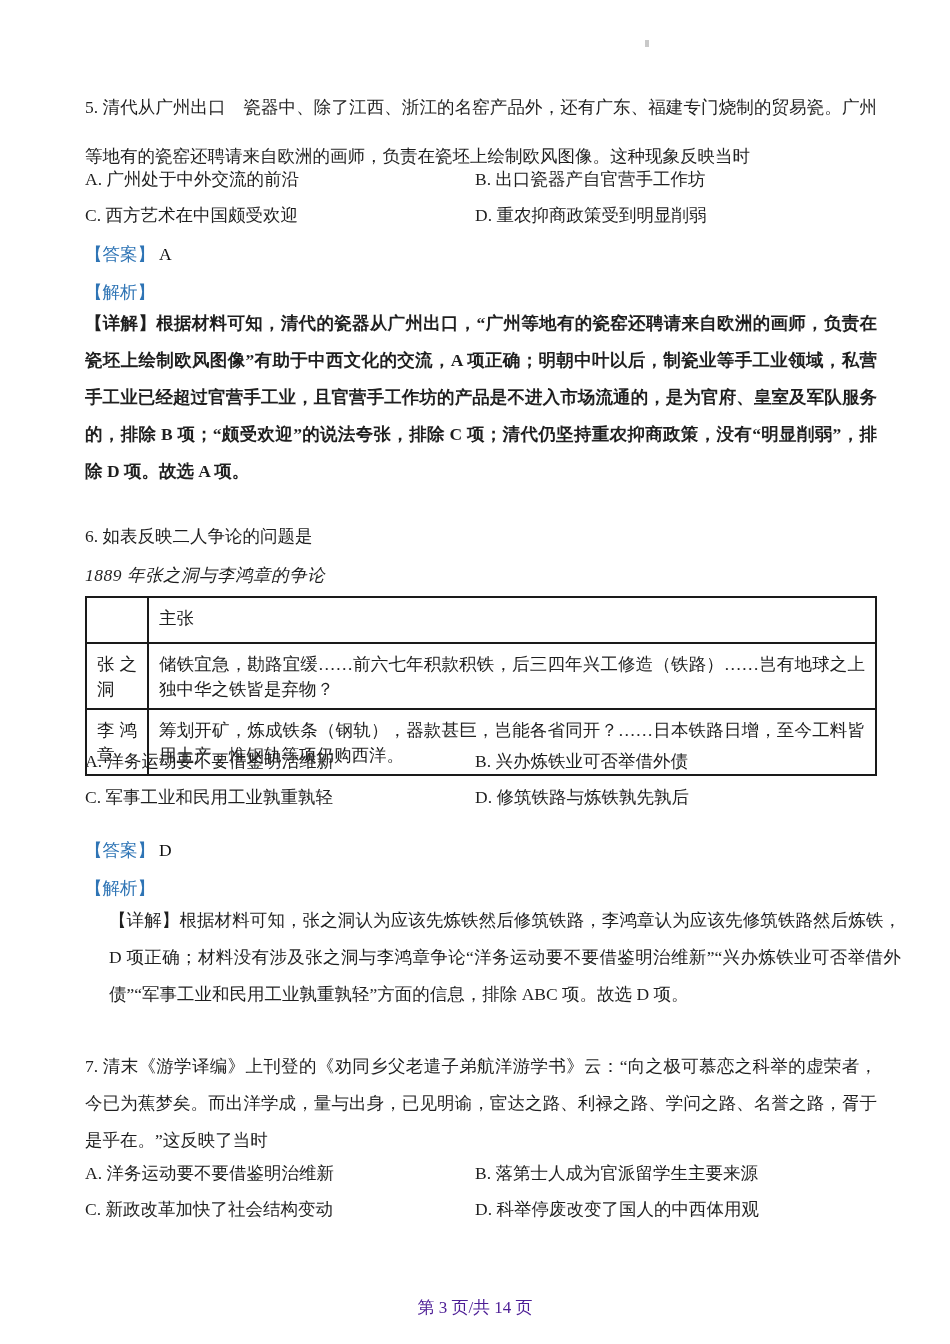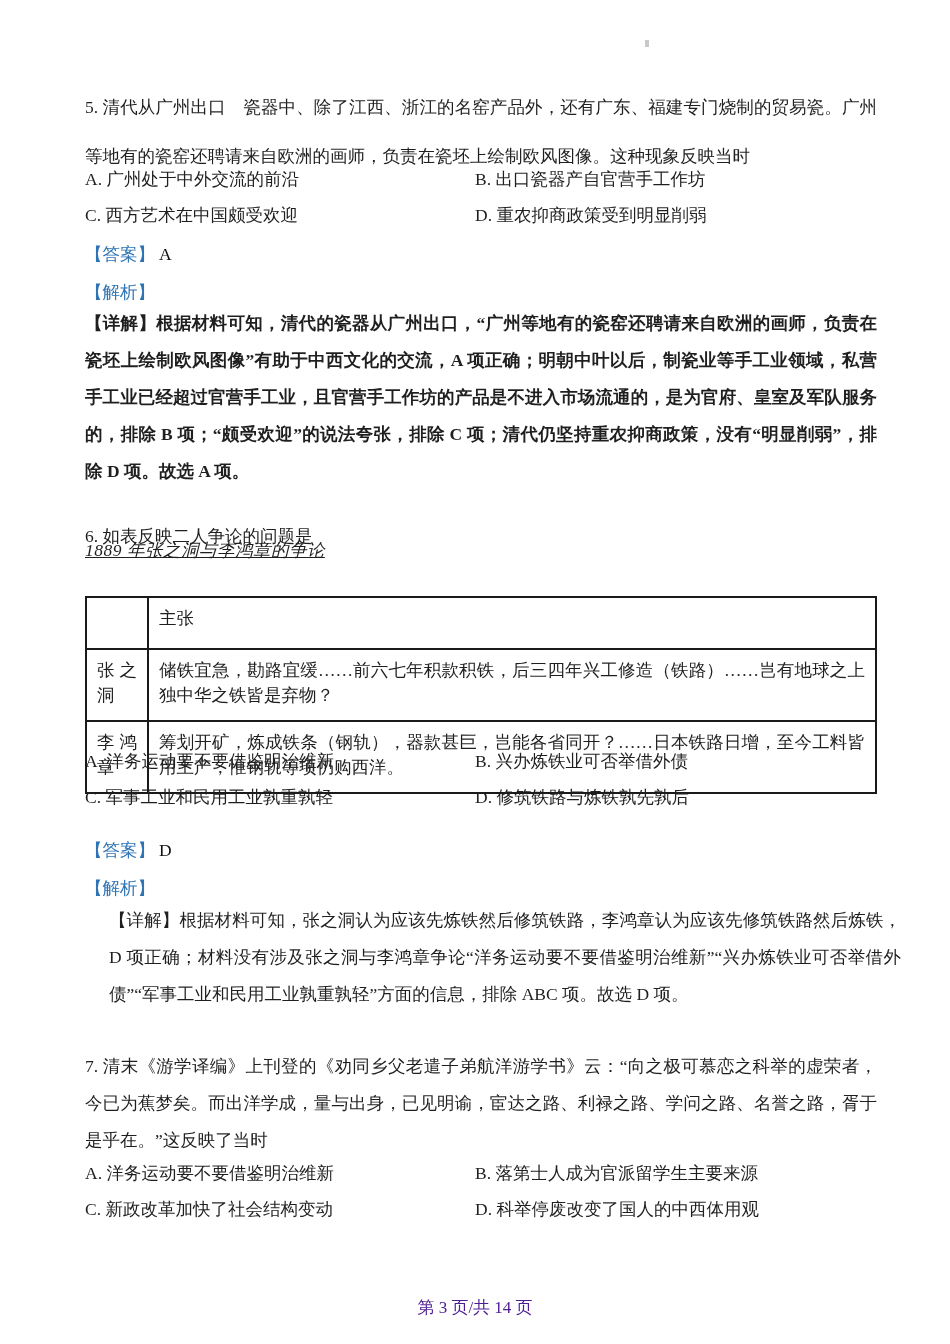--- a/index.html
+++ b/index.html
@@ -32,21 +32,21 @@
     letter-spacing: 0.5px;
   }
   table.debate {
     border-collapse: collapse;
     width: 792px;
     table-layout: fixed;
   }
   table.debate td {
     border: 2px solid #1a1a1a;
     vertical-align: top;
-    padding: 8px 10px 12px 10px;
+    padding: 8px 10px 6px 10px;
     line-height: 25px;
     text-align: justify;
   }
   td.col-name { width: 40px; padding: 8px 8px 6px 12px; }
   tr.hdr td { height: 30px; }
   tr.body-row td { height: 42px; }
   .footer {
     position: absolute;
     left: 0;
     top: 1297px;
@@ -86,21 +86,21 @@
   </div>
 
   <div class="block ans-line" style="top: 281px;">
     <span class="blue" style="color: rgb(46, 116, 181);">【解析】</span>
   </div>
 
   <div class="block detail" style="top: 305px; font-weight: bold;">【详解】根据材料可知，清代的瓷器从广州出口，“广州等地有的瓷窑还聘请来自欧洲的画师，负责在瓷坯上绘制欧风图像”有助于中西文化的交流，A 项正确；明朝中叶以后，制瓷业等手工业领域，私营手工业已经超过官营手工业，且官营手工作坊的产品是不进入市场流通的，是为官府、皇室及军队服务的，排除 B 项；“颇受欢迎”的说法夸张，排除 C 项；清代仍坚持重农抑商政策，没有“明显削弱”，排除 D 项。故选 A 项。</div>
 
   <div class="block stem" style="top: 524px; line-height: 24px;">6. 如表反映二人争论的问题是</div>
 
-  <div class="block table-caption" style="top: 538px; text-decoration: underline;">1889 年张之洞与李鸿章的争论</div>
+  <div class="block table-caption" style="top: 563px;">1889 年张之洞与李鸿章的争论</div>
 
   <div class="block" style="top: 596px;">
     <table class="debate">
       <tbody>
           <tr class="hdr">
         <td class="col-name"></td>
         <td>主张</td>
       </tr>
       <tr class="body-row">
         <td class="col-name">张之洞</td>

